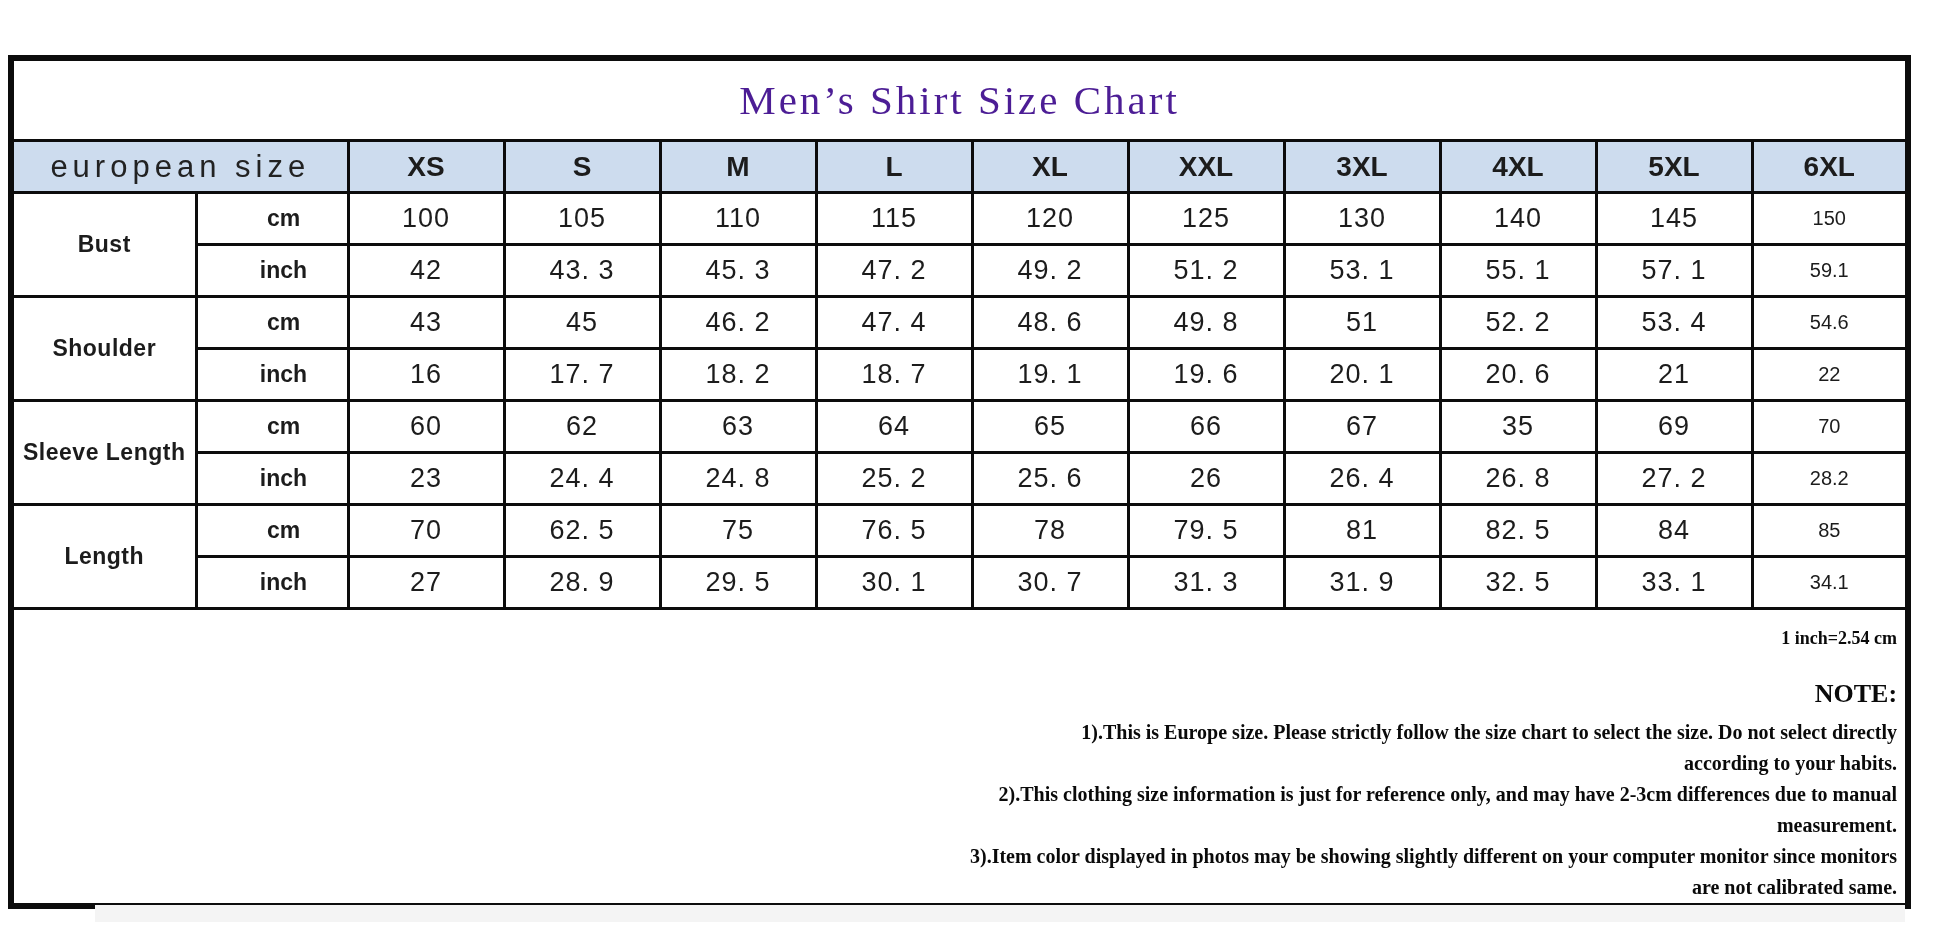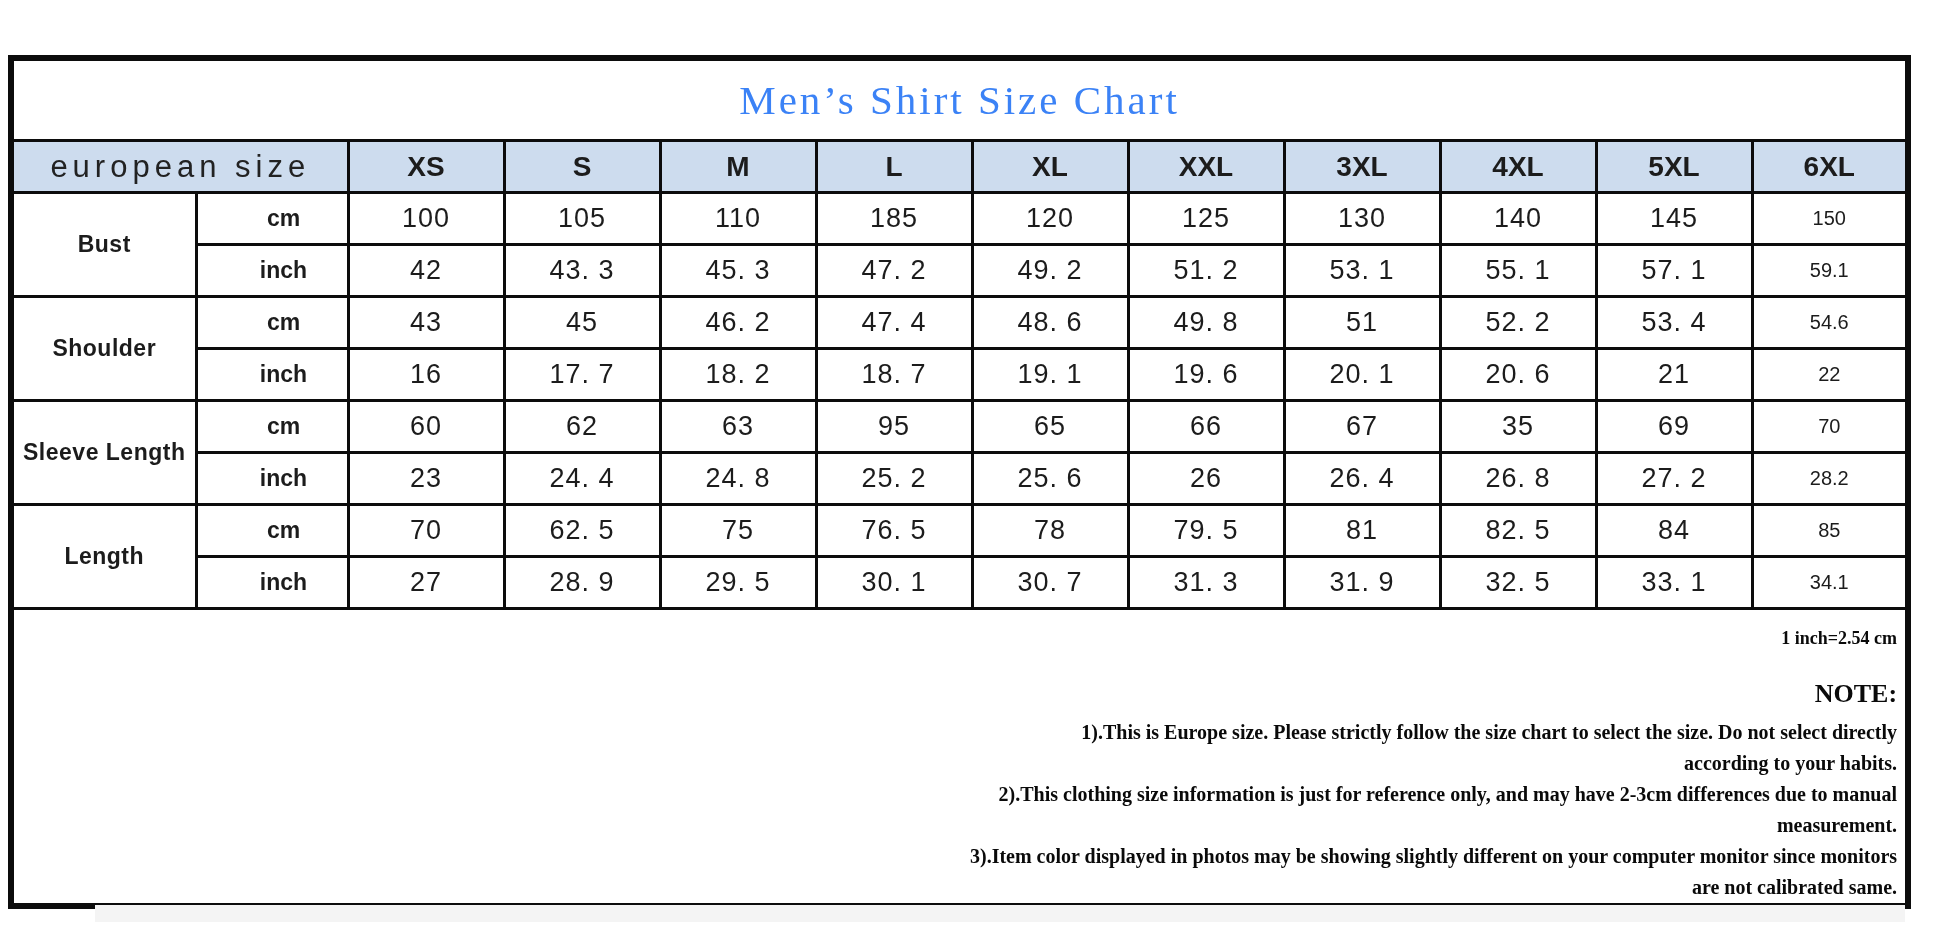--- a/index.html
+++ b/index.html
@@ -5,21 +5,21 @@
   html,body{margin:0;padding:0;background:#ffffff;}
   .page{position:relative;width:1946px;height:929px;background:#ffffff;overflow:hidden;
         font-family:"Liberation Sans",sans-serif;color:#141414;}
   table.size-chart{position:absolute;left:8px;top:55px;width:1899px;
         border-collapse:collapse;table-layout:fixed;
         border:6px solid #0c0c0c;background:#ffffff;}
   td{border:3px solid #0c0c0c;text-align:center;vertical-align:middle;padding:0;
      font-size:27px;color:#1c1c1c;overflow:hidden;}
   
   td.ttl{height:78px;font-family:"Liberation Serif","DejaVu Serif",serif;
-         font-size:41px;letter-spacing:3px;color:#3b82f6;}
+         font-size:41px;letter-spacing:3px;color:#4c1d95;}
   
   tr.head td{height:49px;background:#cddcee;}
   td.corner{font-size:31px;letter-spacing:5px;color:#222;}
   td.sz{font-weight:bold;font-size:28px;}
   
   tr.vals td{height:49px;}
   td.lab{font-weight:bold;font-size:23px;letter-spacing:0.5px;}
   td.unit{font-weight:bold;font-size:23px;padding-left:23px;}
   tr.vals td.v{letter-spacing:1px;}
   tr.vals td:last-child{font-size:20px;letter-spacing:0;}
@@ -67,21 +67,21 @@
       <td class="sz">5XL</td>
       <td class="sz">6XL</td>
     </tr>
 
     <tr class="vals">
       <td class="lab" rowspan="2">Bust</td>
       <td class="unit">cm</td>
       <td class="v">100</td>
       <td class="v">105</td>
       <td class="v">110</td>
-      <td class="v">185</td>
+      <td class="v">115</td>
       <td class="v">120</td>
       <td class="v">125</td>
       <td class="v">130</td>
       <td class="v">140</td>
       <td class="v">145</td>
       <td class="v">150</td>
     </tr>
     <tr class="vals">
       <td class="unit">inch</td>
       <td class="v">42</td>
@@ -123,21 +123,21 @@
       <td class="v">21</td>
       <td class="v">22</td>
     </tr>
 
     <tr class="vals">
       <td class="lab" rowspan="2">Sleeve Length</td>
       <td class="unit">cm</td>
       <td class="v">60</td>
       <td class="v">62</td>
       <td class="v">63</td>
-      <td class="v">95</td>
+      <td class="v">64</td>
       <td class="v">65</td>
       <td class="v">66</td>
       <td class="v">67</td>
       <td class="v">35</td>
       <td class="v">69</td>
       <td class="v">70</td>
     </tr>
     <tr class="vals">
       <td class="unit">inch</td>
       <td class="v">23</td>

